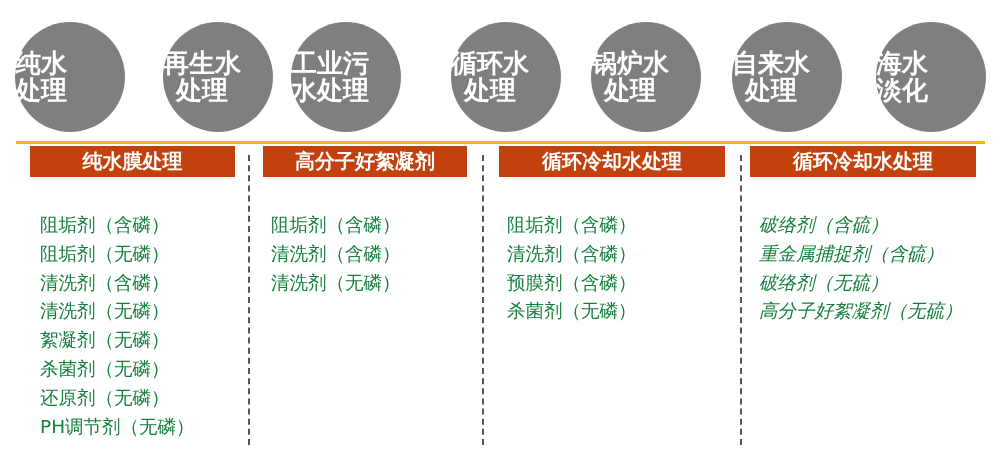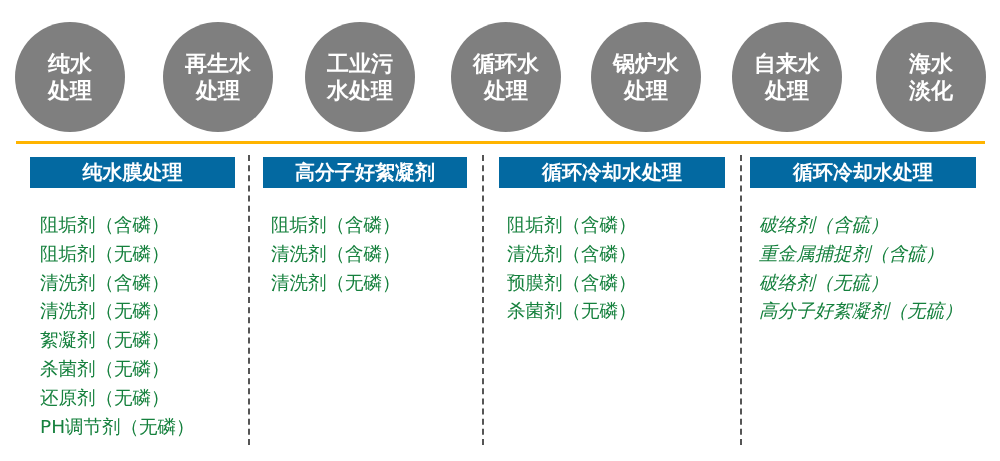--- a/index.html
+++ b/index.html
@@ -1,46 +1,46 @@
 <!DOCTYPE html>
 <html><head>
   <meta charset="utf-8">
   <style>
     html, body { margin: 0; padding: 0; background: #ffffff; }
     body { width: 1000px; height: 461px; position: relative; overflow: hidden;
            font-family: "DejaVu Sans", "Liberation Sans", sans-serif; }
     .circle {
       position: absolute; width: 110px; height: 110px; border-radius: 50%;
       background: #7f7f7f; color: #ffffff; font-weight: bold;
-      display: flex; align-items: center; justify-content: center; text-align: center;
-      font-size: 22px; line-height: 27px; top: 22px;
+      display: flex; align-items: center; text-align: center;
+      font-size: 26px; line-height: 27px; top: 22px;
     }
     .circle span { display: block; white-space: pre-line; }
     .rule { position: absolute; left: 16px; width: 969px; top: 141px; height: 3px; background: #ffb400; }
     .header {
-      position: absolute; top: 157px; height: 31px; background: #0369a1; color: #ffffff;
+      position: absolute; top: 146px; height: 31px; background: #c2410c; color: #ffffff;
       font-weight: bold; font-size: 20px; line-height: 31px; text-align: center;
     }
     .sep { position: absolute; top: 155px; height: 290px; width: 0; border-left: 2px dashed #555; }
     .list { position: absolute; top: 211px; margin: 0; padding: 0; list-style: none;
             color: #15803d; font-size: 18.5px; line-height: 28.8px; }
     .list li { white-space: nowrap; }
   </style>
 </head>
 <body>
 
 <div class="circle" style="left:15px;">
     <span>纯水
 处理</span>
   </div>
 <div class="circle" style="left:163px;">
     <span>再生水
 处理</span>
   </div>
-<div class="circle" style="left:305px;">
+<div class="circle" style="left:291px;">
     <span>工业污
 水处理</span>
   </div>
 <div class="circle" style="left:451px;">
     <span>循环水
 处理</span>
   </div>
 <div class="circle" style="left:591px;">
     <span>锅炉水
 处理</span>

